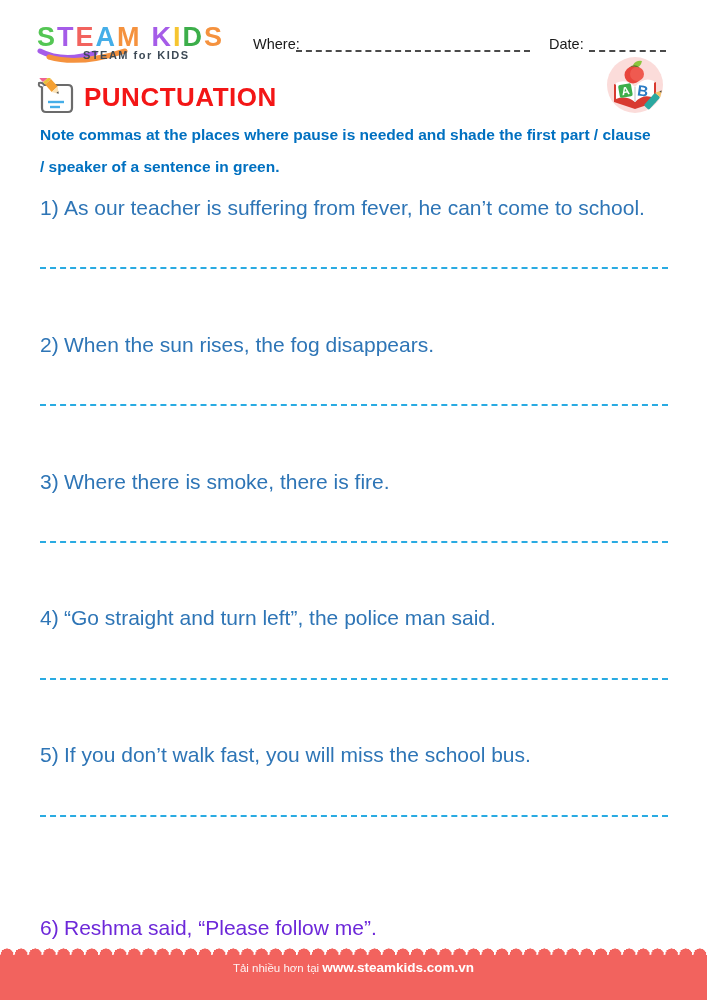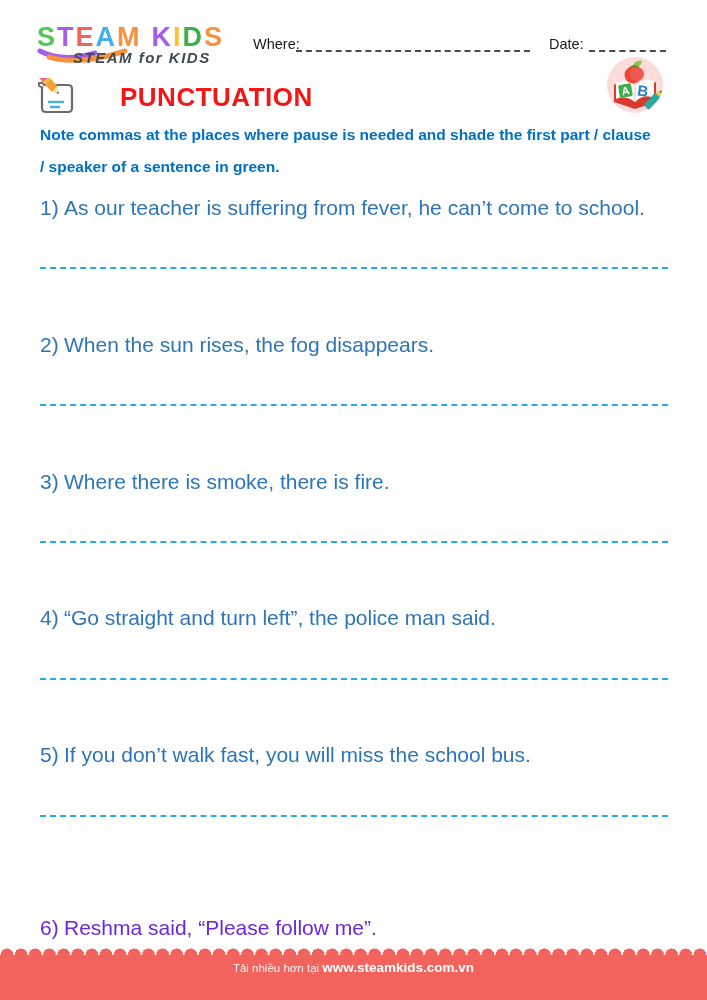--- a/index.html
+++ b/index.html
@@ -7,22 +7,22 @@
     position:relative;width:707px;height:1000px;background:#ffffff;overflow:hidden;
     font-family:"Liberation Sans","DejaVu Sans",sans-serif;
     padding-left:27px;
   }
   
   .logo{position:absolute;left:37px;top:22px;width:210px;height:42px;}
   .logo-word{display:inline-block;font-weight:bold;font-size:27px;letter-spacing:2px;line-height:30px;}
   .logo-word.second{margin-left:10px;}
   .logo-swoosh{position:absolute;left:0px;top:24px;}
   .logo-tagline{
-    position:absolute;left:36px;top:27px;font-size:15px;font-weight:bold;
-    letter-spacing:1.5px;color:#3d4a56;font-style:italic;
+    position:absolute;left:46px;top:27px;font-size:11px;font-weight:bold;
+    letter-spacing:1.5px;color:#3d4a56;
   }
   .name-row{position:absolute;left:253px;top:36px;width:415px;height:20px;font-size:14.5px;color:#1a1a1a;}
   .name-label{position:absolute;left:0;top:0;}
   .name-line{position:absolute;left:43px;top:14px;width:234px;border-bottom:2px dashed #4a4a4a;}
   .date-label{position:absolute;left:296px;top:0;}
   .date-line{position:absolute;left:336px;top:14px;width:77px;border-bottom:2px dashed #4a4a4a;}
   .book-icon{position:absolute;left:606px;top:56px;width:58px;height:58px;}
   
   .title-row{position:absolute;left:36px;top:76px;height:40px;}
   .pencil-paper-icon{position:absolute;left:0;top:2px;width:42px;height:38px;}
@@ -107,21 +107,21 @@
       <line x1="12" y1="24" x2="28" y2="24" stroke="#45aee8" stroke-width="2.4"></line>
       <line x1="14" y1="29" x2="24" y2="29" stroke="#45aee8" stroke-width="2.4"></line>
       <g transform="rotate(48 14 6)">
         <rect x="2" y="2" width="6" height="8" rx="1" fill="#f06292"></rect>
         <rect x="8" y="2" width="3" height="8" fill="#e8c23a"></rect>
         <rect x="11" y="2" width="10" height="8" fill="#f5a031"></rect>
         <polygon points="21,2 27,6 21,10" fill="#fbe2b6"></polygon>
         <polygon points="25,4.7 27,6 25,7.3" fill="#4a4a4a"></polygon>
       </g>
     </svg>
-    <span class="page-title" style="color: rgb(243, 22, 22); margin-left: 36px;">PUNCTUATION</span>
+    <span class="page-title" style="color: rgb(243, 22, 22);">PUNCTUATION</span>
   </div>
 
   <div class="instruction" style="color: rgb(0, 112, 192);">Note commas at the places where pause is needed and shade the first part / clause / speaker of a sentence in green.</div>
 
   <div>
     <div class="item" style="top: 196px; color: rgb(46, 117, 182);">
       <span class="num">1)</span><span>As our teacher is suffering from fever, he can’t come to school.</span>
     </div>
     <div class="answer-line" style="top: 267px; border-top-color: rgb(41, 171, 226);"></div>
 

